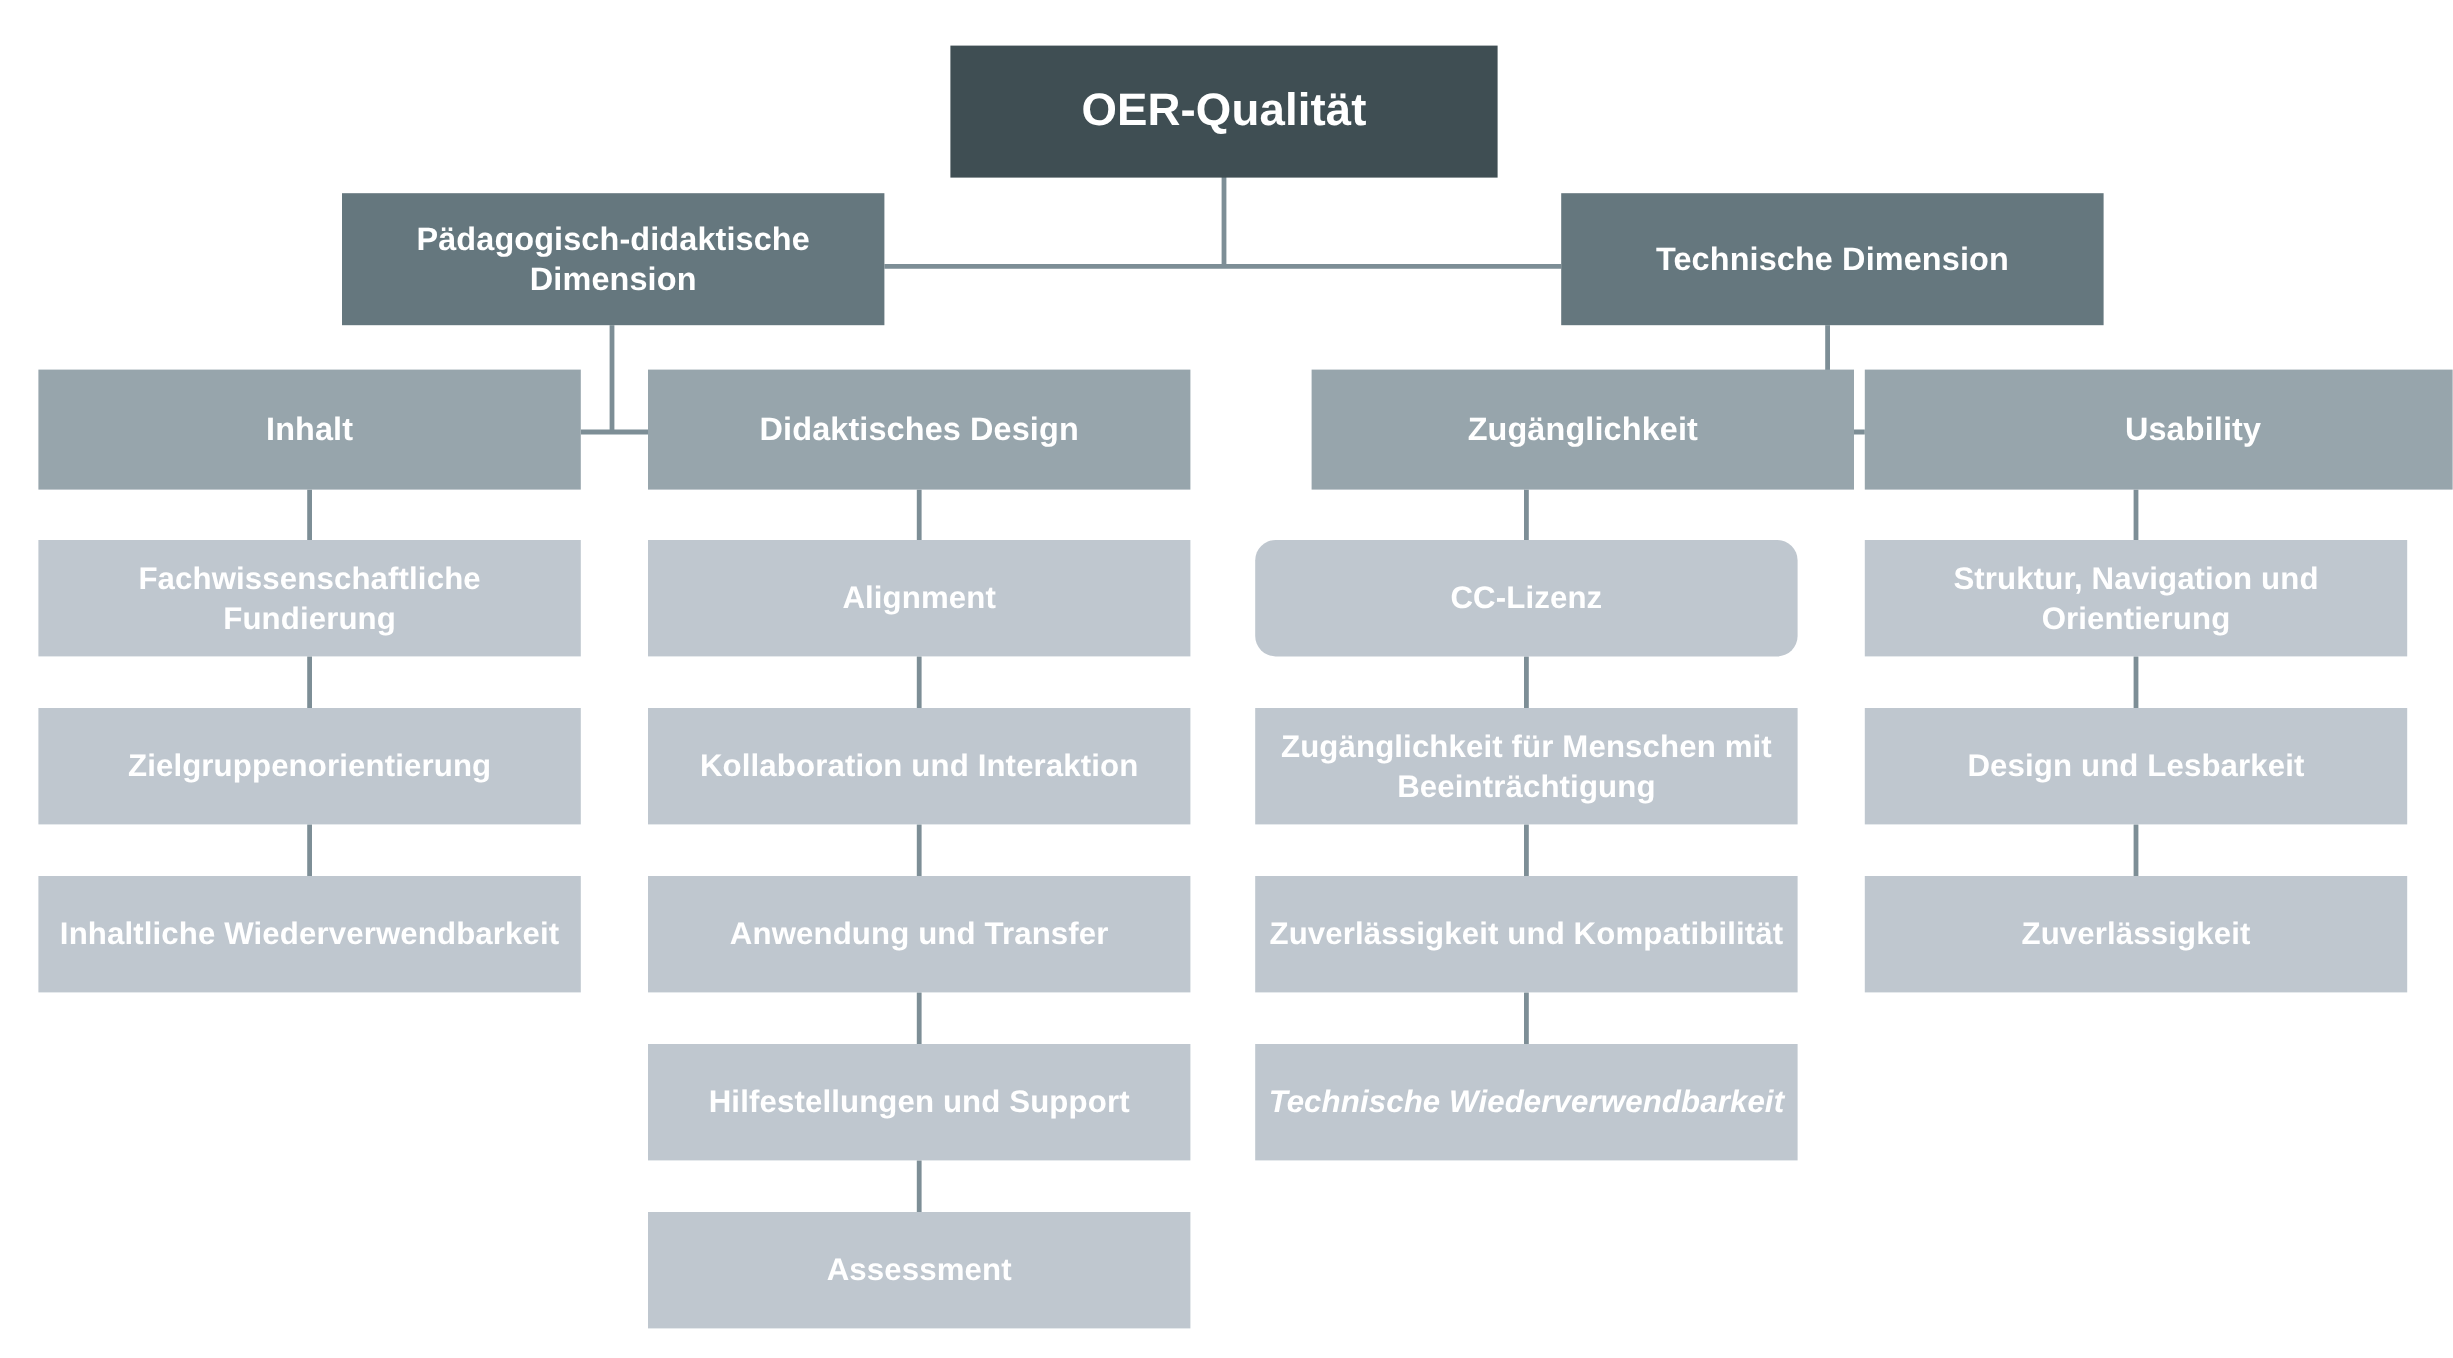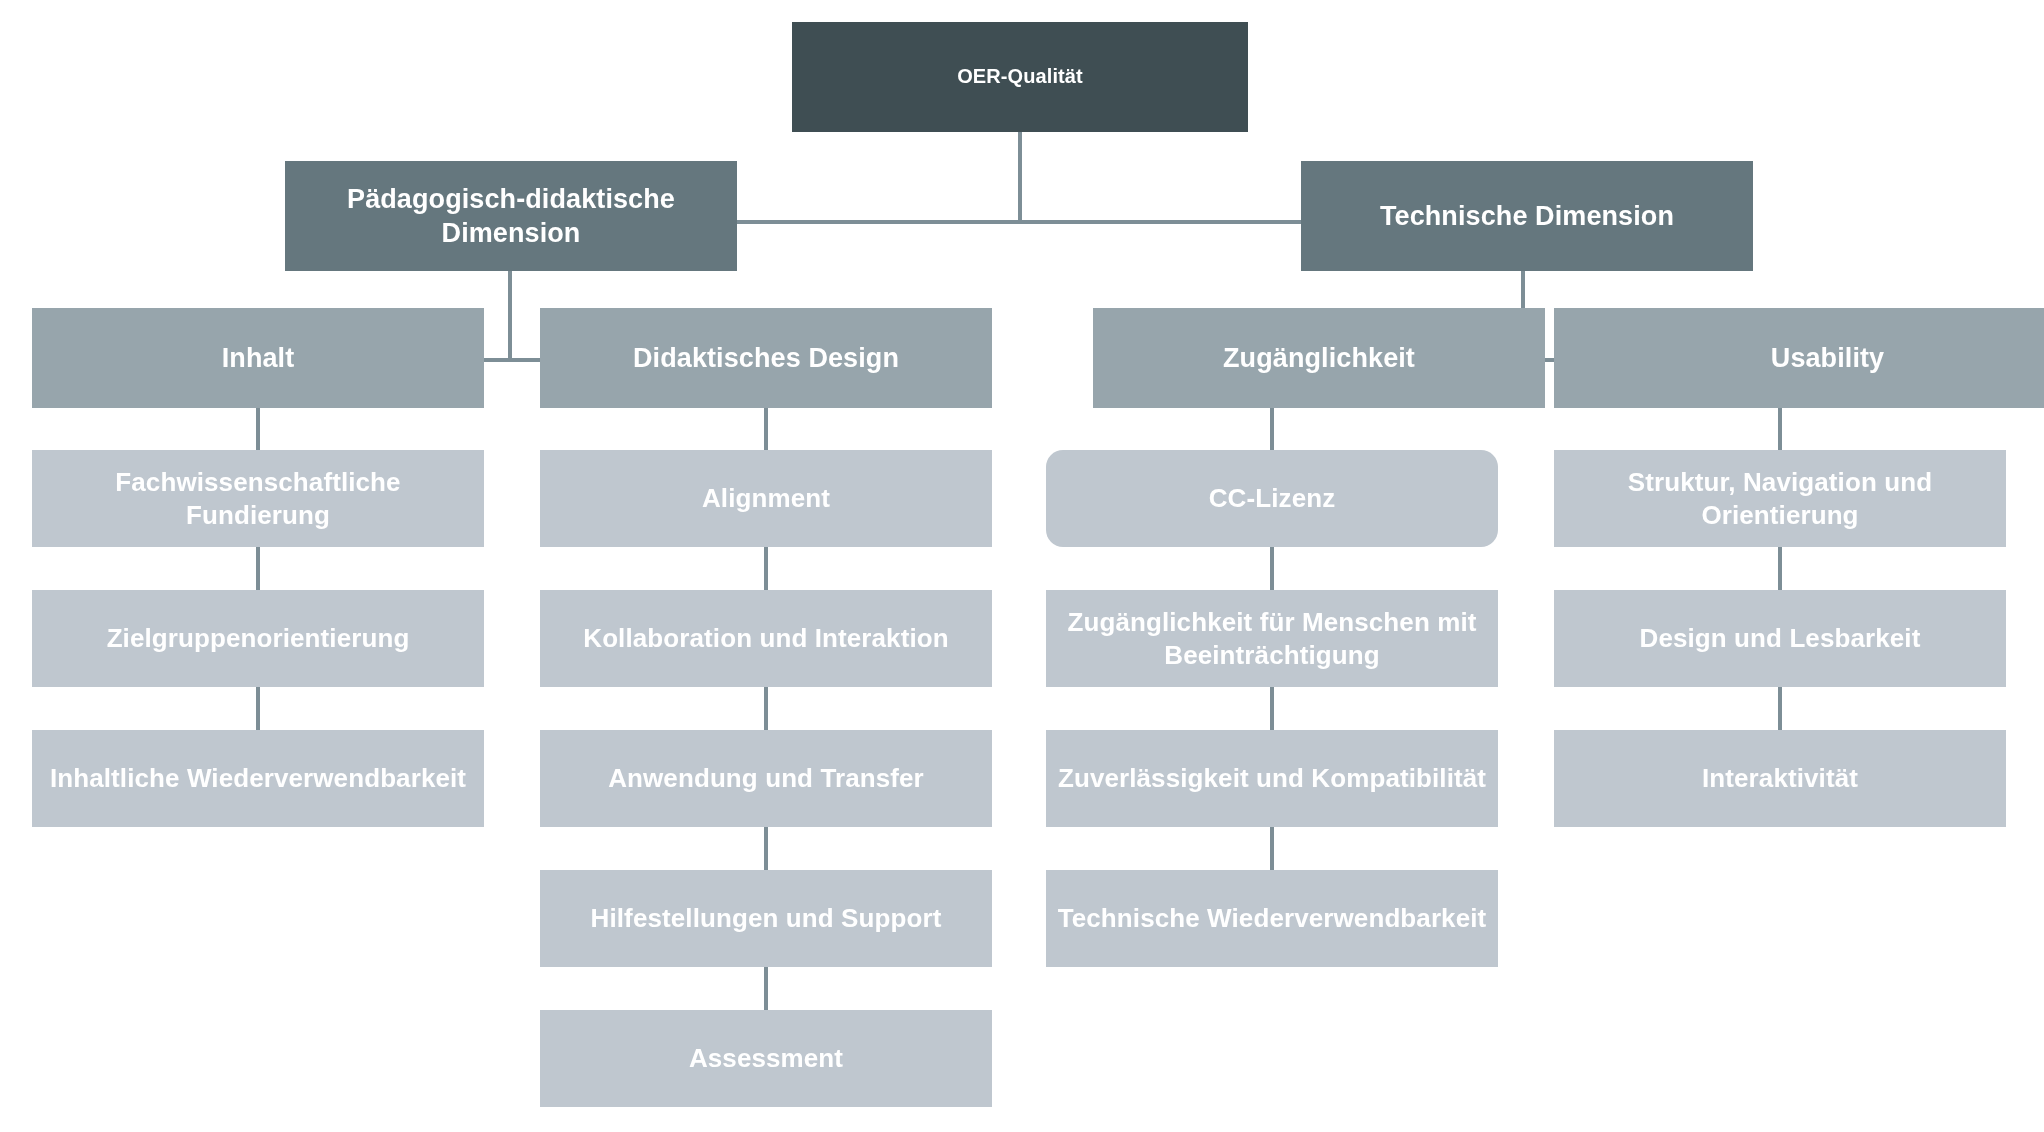--- a/index.html
+++ b/index.html
@@ -36,21 +36,21 @@
     font-weight: bold;
     line-height: 1.26;
     padding: 4px 10px;
     letter-spacing: 0.1px;
     -webkit-font-smoothing: antialiased;
   }
   .node span {
     display: block;
     width: 100%;
   }
-  .level-root   { font-size: 20px; }
+  .level-root   { font-size: 38px; margin-top: 16px; }
   .level-dim    { font-size: 27px; }
   .level-cat    { font-size: 27px; }
   .level-leaf   { font-size: 26px; }
 </style>
 </head>
 <body>
 
 <div id="stage">
   <svg id="connectors" width="2044" height="1132" viewBox="0 0 2044 1132">
       <line x1="1020" y1="132" x2="1020" y2="222" stroke="#7d8e96" stroke-width="4"></line>
@@ -123,26 +123,26 @@
       </div>
       <div class="node level-leaf" style="left: 1046px; top: 450px; width: 452px; height: 97px; background: rgb(191, 199, 207); color: rgb(255, 255, 255); border-radius: 17px;">
         <span>CC-Lizenz</span>
       </div>
       <div class="node level-leaf" style="left: 1046px; top: 590px; width: 452px; height: 97px; background: rgb(191, 199, 207); color: rgb(255, 255, 255);">
         <span>Zugänglichkeit für Menschen mit Beeinträchtigung</span>
       </div>
       <div class="node level-leaf" style="left: 1046px; top: 730px; width: 452px; height: 97px; background: rgb(191, 199, 207); color: rgb(255, 255, 255);">
         <span>Zuverlässigkeit und Kompatibilität</span>
       </div>
-      <div class="node level-leaf" style="left: 1046px; top: 870px; width: 452px; height: 97px; background: rgb(191, 199, 207); color: rgb(255, 255, 255);">
+      <div class="node level-leaf" style="left: 1046px; top: 870px; width: 452px; height: 97px; background: rgb(191, 199, 207); color: rgb(255, 255, 255); font-style: italic;">
         <span>Technische Wiederverwendbarkeit</span>
       </div>
       <div class="node level-leaf" style="left: 1554px; top: 450px; width: 452px; height: 97px; background: rgb(191, 199, 207); color: rgb(255, 255, 255);">
         <span>Struktur, Navigation und Orientierung</span>
       </div>
       <div class="node level-leaf" style="left: 1554px; top: 590px; width: 452px; height: 97px; background: rgb(191, 199, 207); color: rgb(255, 255, 255);">
         <span>Design und Lesbarkeit</span>
       </div>
       <div class="node level-leaf" style="left: 1554px; top: 730px; width: 452px; height: 97px; background: rgb(191, 199, 207); color: rgb(255, 255, 255);">
-        <span>Interaktivität</span>
+        <span>Zuverlässigkeit</span>
       </div>
     </div>
 </div>
 
 </body></html>

